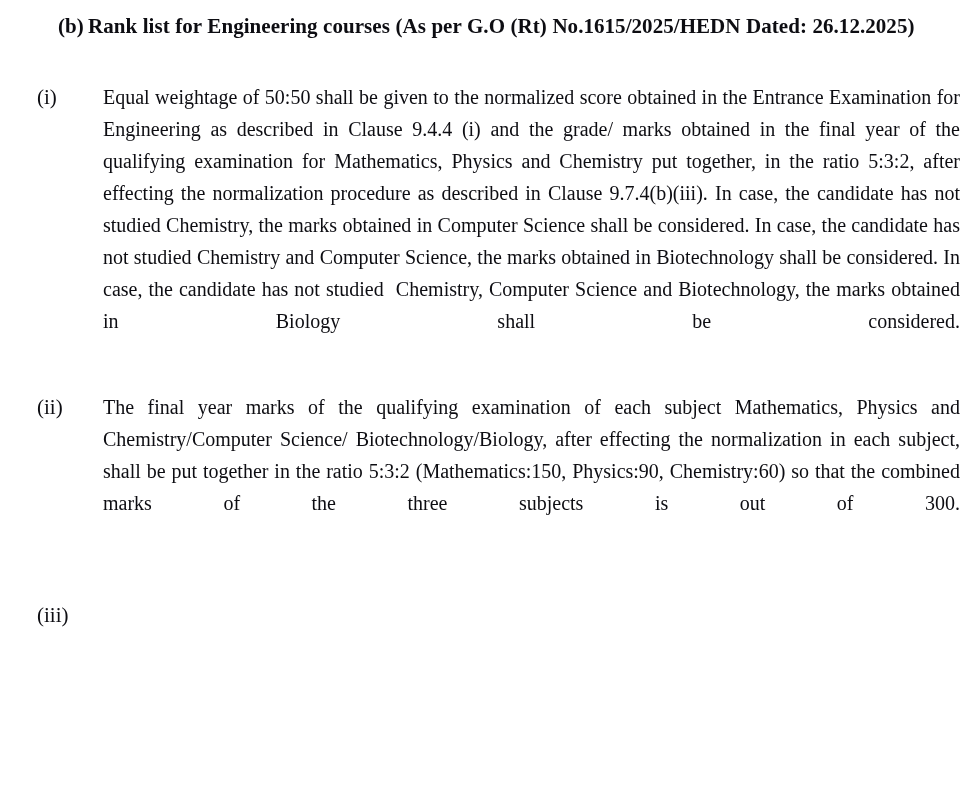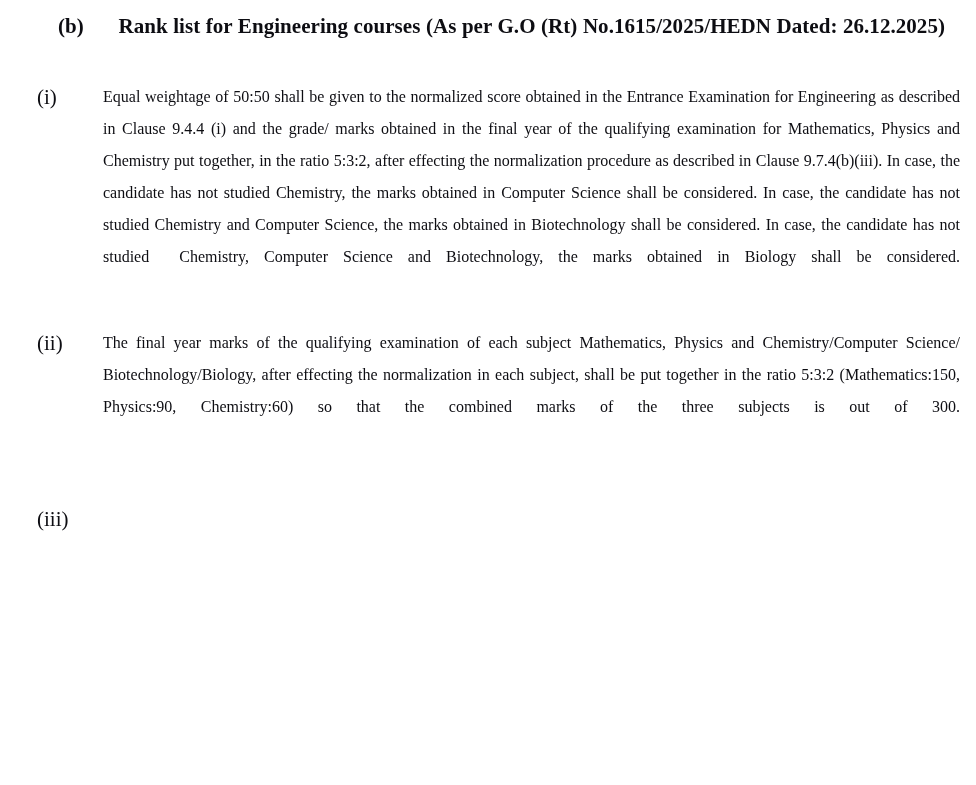--- a/index.html
+++ b/index.html
@@ -42,21 +42,21 @@
     font-weight: 700;
     letter-spacing: 0.1px;
   }
   .heading-text {
     margin-left: 30px;
     margin-right: 0;
     max-width: 857px;
     font-size: 21px;
     line-height: 33px;
     font-weight: 700;
-    text-align: right;
+    text-align: left;
     letter-spacing: 0.05px;
     word-spacing: 0.2px;
   }
 
   
   .clause-list {
     margin-top: 38px;
     padding: 0;
   }
   .clause {
@@ -72,21 +72,21 @@
     left: 37px;
     top: 0;
     width: 62px;
     font-size: 21px;
     line-height: 32px;
     text-align: left;
     white-space: nowrap;
   }
   .clause-body {
     width: 857px;
-    font-size: 16px;
+    font-size: 20px;
     line-height: 32px;
     text-align: justify;
     text-justify: inter-word;
     hyphens: none;
     white-space: pre-wrap;
   }
   
   .clause-body::after {
     content: "";
     display: inline-block;

